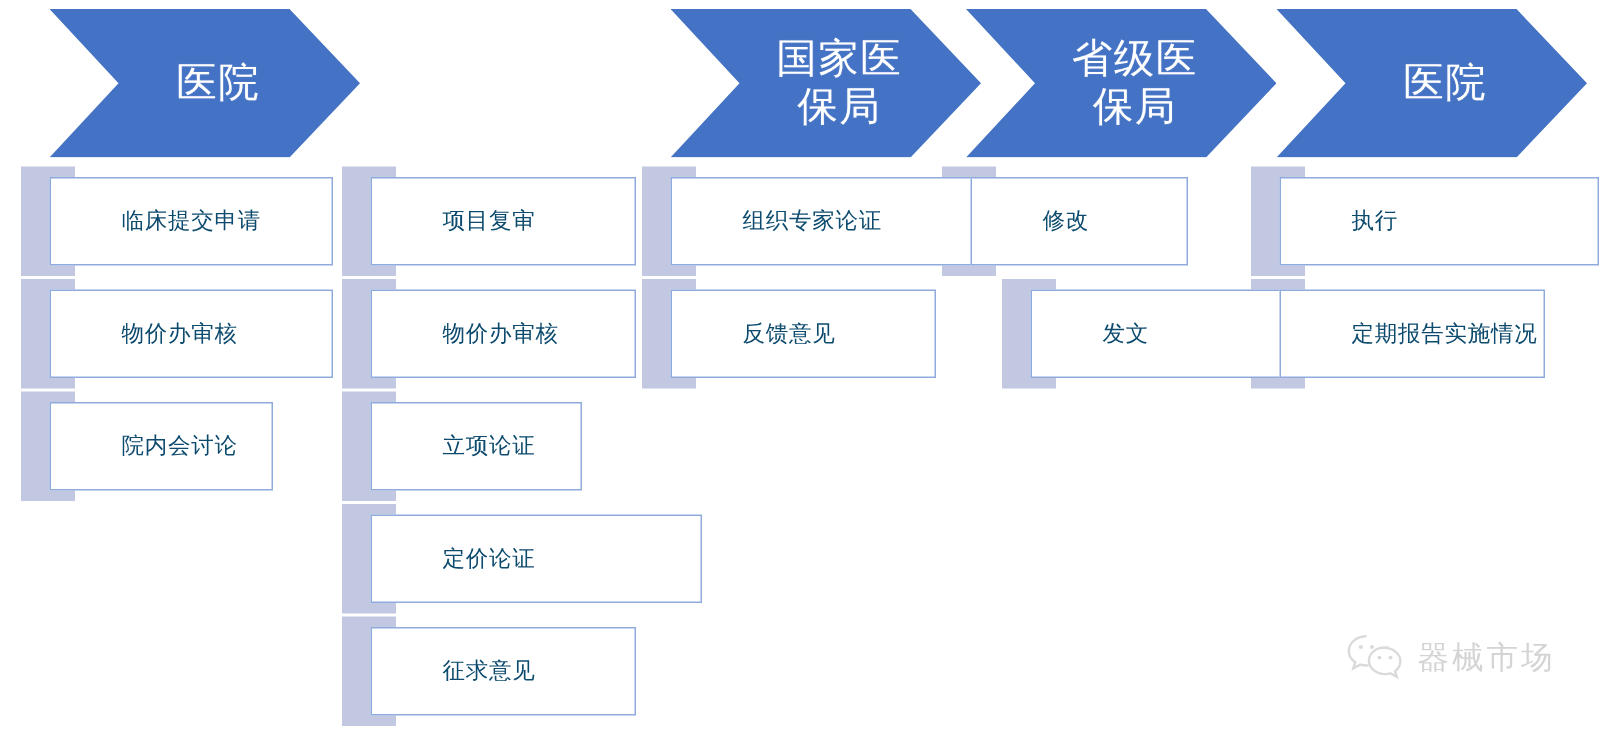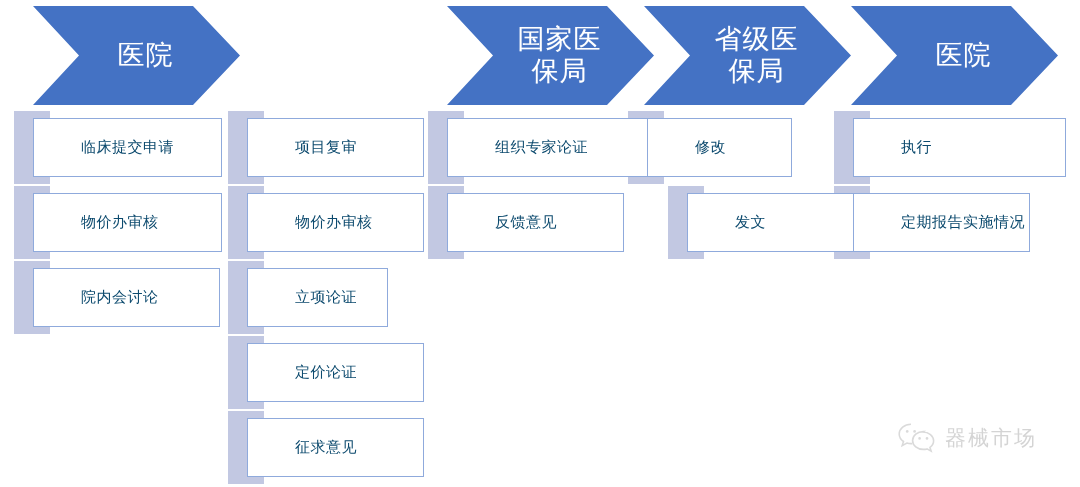--- a/index.html
+++ b/index.html
@@ -137,21 +137,21 @@
           <div class="step-body">
             <span class="step-label">临床提交申请</span>
           </div>
         </div>
         <div class="step" style="top: 193px; left: 0px; width: 208px;">
           <div class="step-accent"></div>
           <div class="step-body">
             <span class="step-label">物价办审核</span>
           </div>
         </div>
-        <div class="step" style="top: 268px; left: 0px; width: 206px;">
+        <div class="step" style="top: 268px; left: 0px; width: 168px;">
           <div class="step-accent"></div>
           <div class="step-body">
             <span class="step-label">院内会讨论</span>
           </div>
         </div>
       </div>
       <div class="step-col" style="left: 228px; width: 196px;">
         <div class="step" style="top: 118px; left: 0px; width: 196px;">
           <div class="step-accent"></div>
           <div class="step-body">
@@ -163,21 +163,21 @@
           <div class="step-body">
             <span class="step-label">物价办审核</span>
           </div>
         </div>
         <div class="step" style="top: 268px; left: 0px; width: 160px;">
           <div class="step-accent"></div>
           <div class="step-body">
             <span class="step-label">立项论证</span>
           </div>
         </div>
-        <div class="step" style="top: 343px; left: 0px; width: 196px;">
+        <div class="step" style="top: 343px; left: 0px; width: 196px; padding-left: 44px;">
           <div class="step-accent"></div>
           <div class="step-body">
             <span class="step-label">定价论证</span>
           </div>
         </div>
         <div class="step" style="top: 418px; left: 0px; width: 196px;">
           <div class="step-accent"></div>
           <div class="step-body">
             <span class="step-label">征求意见</span>
           </div>

